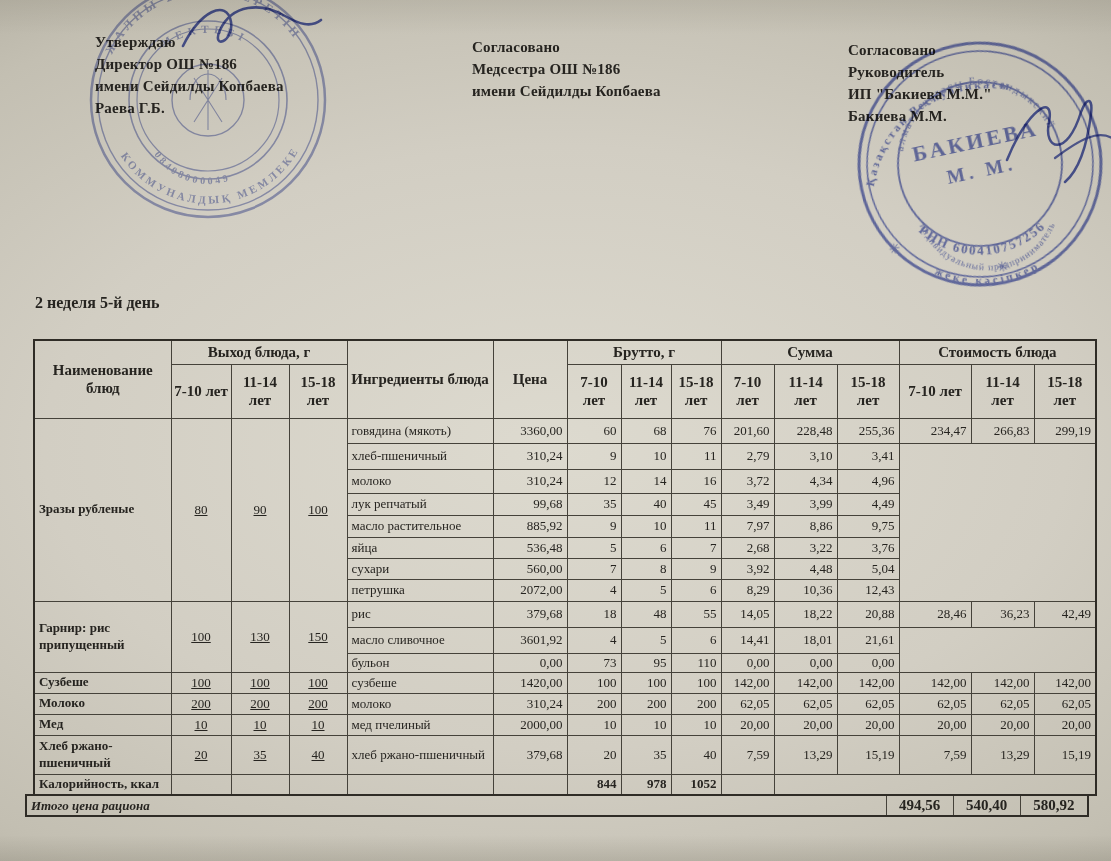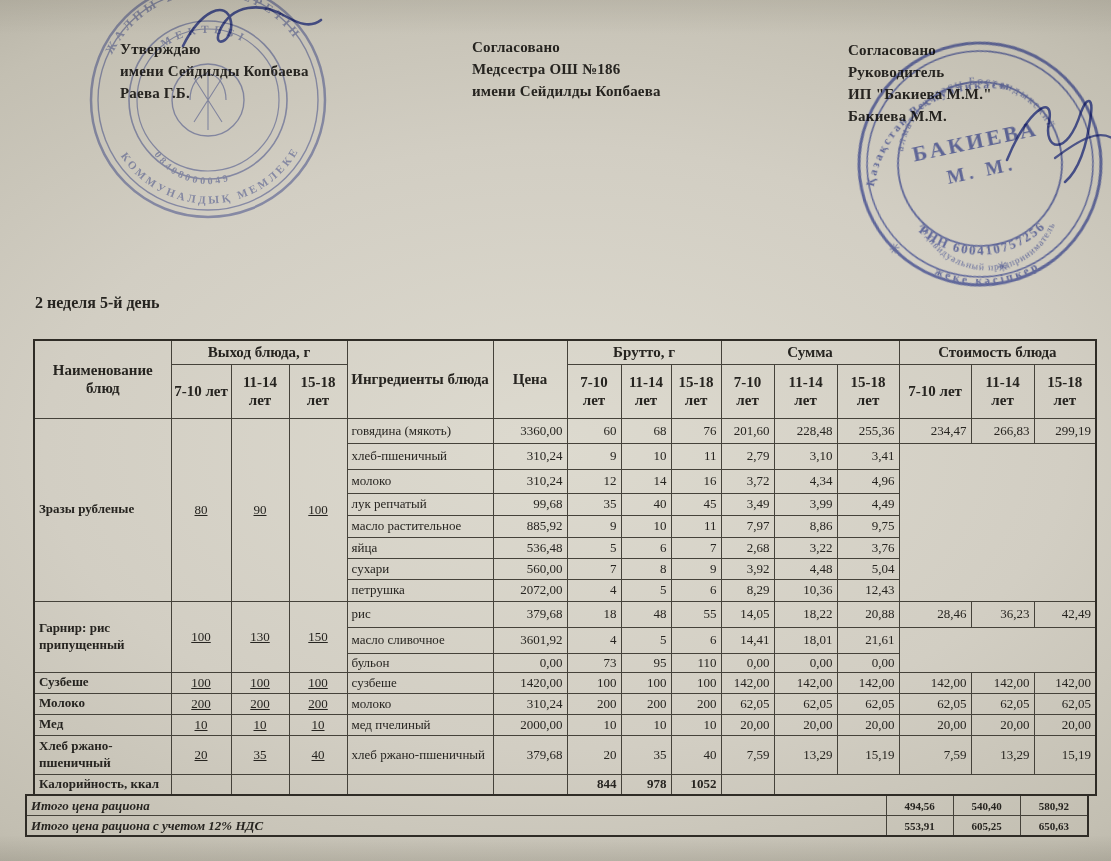--- a/index.html
+++ b/index.html
@@ -22,31 +22,32 @@
   .th-age{vertical-align:top;padding-top:3px;}
   .c-dish{font-weight:bold;vertical-align:top;text-align:left;line-height:1.3;}
   .c-out{text-align:center;vertical-align:top;padding-top:4px;text-decoration:underline;}
   .c-ing{text-align:left;}
   .c-num{text-align:right;}
   .c-cost{text-align:right;vertical-align:top;padding-top:3px;}
   .c-kcal{text-align:right;font-weight:bold;}
   .totals{position:absolute;left:25px;top:794px;width:1062px;font-size:13px;border:2px solid #2f2c26;}
   .totals td{border:1px solid #45423a;padding:0 4px;height:19px;}
   .t-label{font-style:italic;font-weight:bold;}
-  .t-val{font-weight:bold;text-align:center;font-size:11px;}
+  .t-val{font-weight:bold;text-align:center;font-size:15px;}
   .stamp{position:absolute;mix-blend-mode:multiply;pointer-events:none;}
   .sig{position:absolute;mix-blend-mode:multiply;pointer-events:none;}
 </style>
 </head>
 <body>
 
 <div class="page">
 
-  <div class="approval" style="left:95px;top:38px;margin-left:25px;">
+  <div class="approval" style="left:95px;top:31px;">
     <div>Утверждаю</div>
+    <div>Директор ОШ №186</div>
     <div>имени Сейдилды Копбаева</div>
     <div>Раева Г.Б.</div>
   </div>
   <div class="approval" style="left:472px;top:36px;">
     <div>Согласовано</div>
     <div>Медсестра ОШ №186</div>
     <div>имени Сейдилды Копбаева</div>
   </div>
   <div class="approval" style="left:848px;top:39px;">
     <div>Согласовано</div>
@@ -384,22 +385,16 @@
         <col style="width:67px">
         <col style="width:68px">
       </colgroup>
     <tbody>
         <tr>
       <td class="t-label">Итого цена рациона</td>
       <td class="t-val">494,56</td>
       <td class="t-val">540,40</td>
       <td class="t-val">580,92</td>
     </tr>
-    <tr>
-      <td class="t-label">Итого цена рациона с учетом 12% НДС</td>
-      <td class="t-val">553,91</td>
-      <td class="t-val">605,25</td>
-      <td class="t-val">650,63</td>
-    </tr>
   </tbody>
     </table>
 
 </div>
 
 </body></html>

